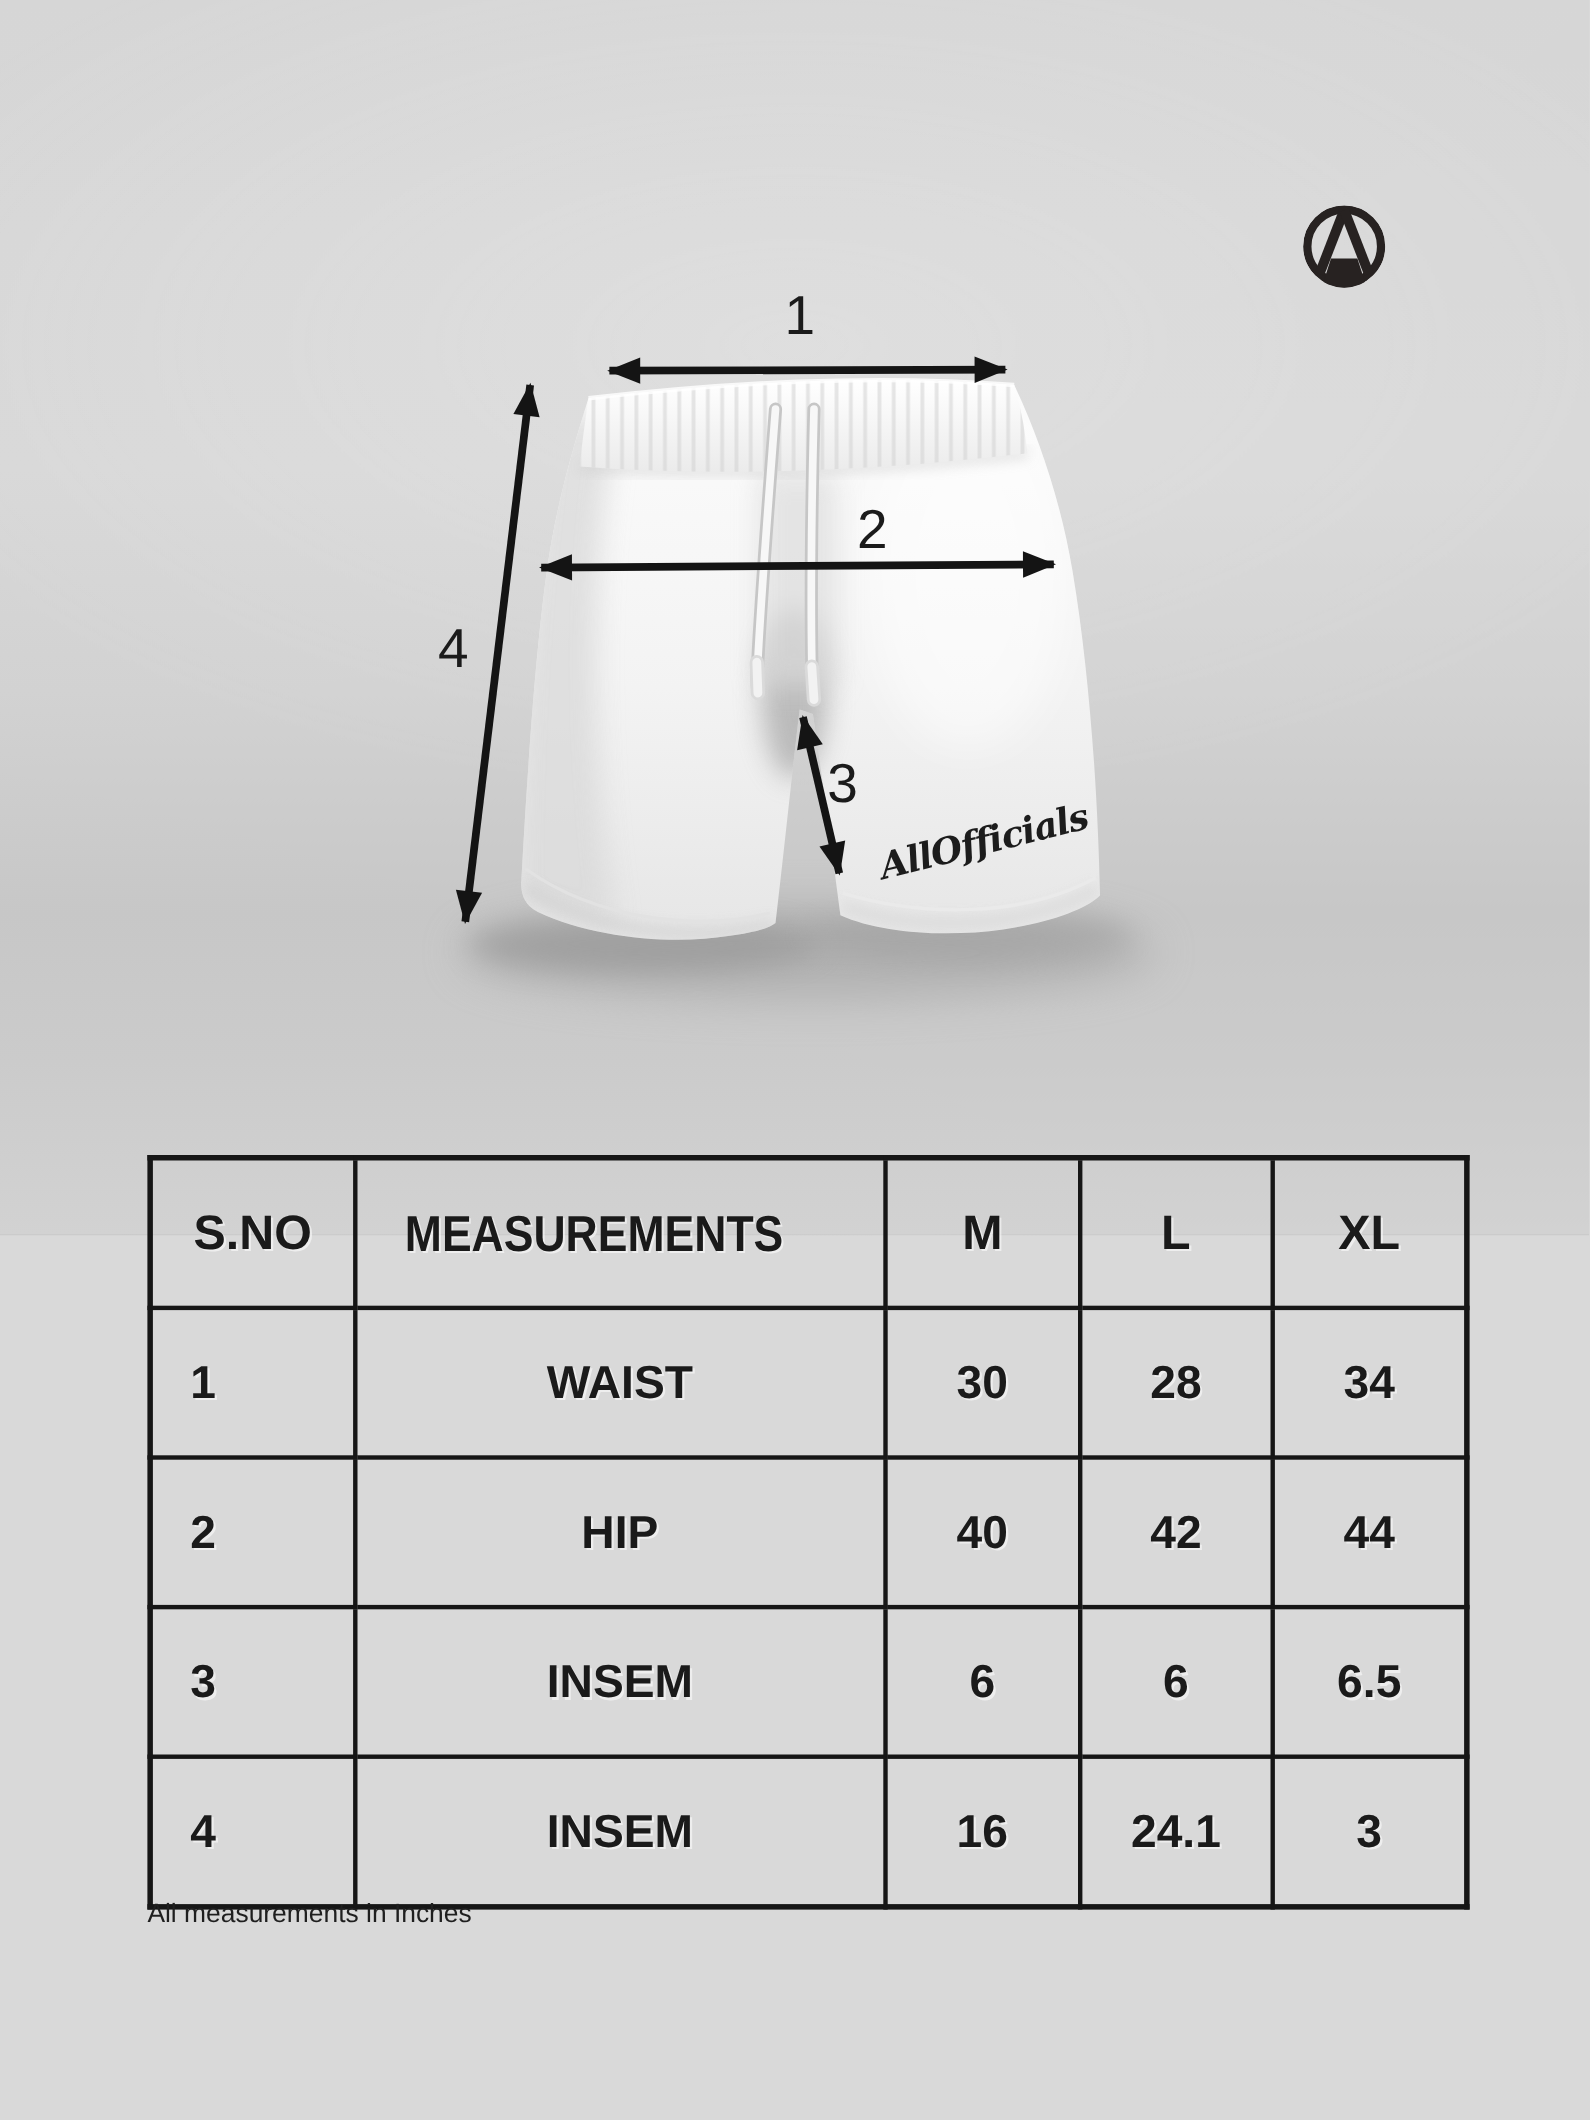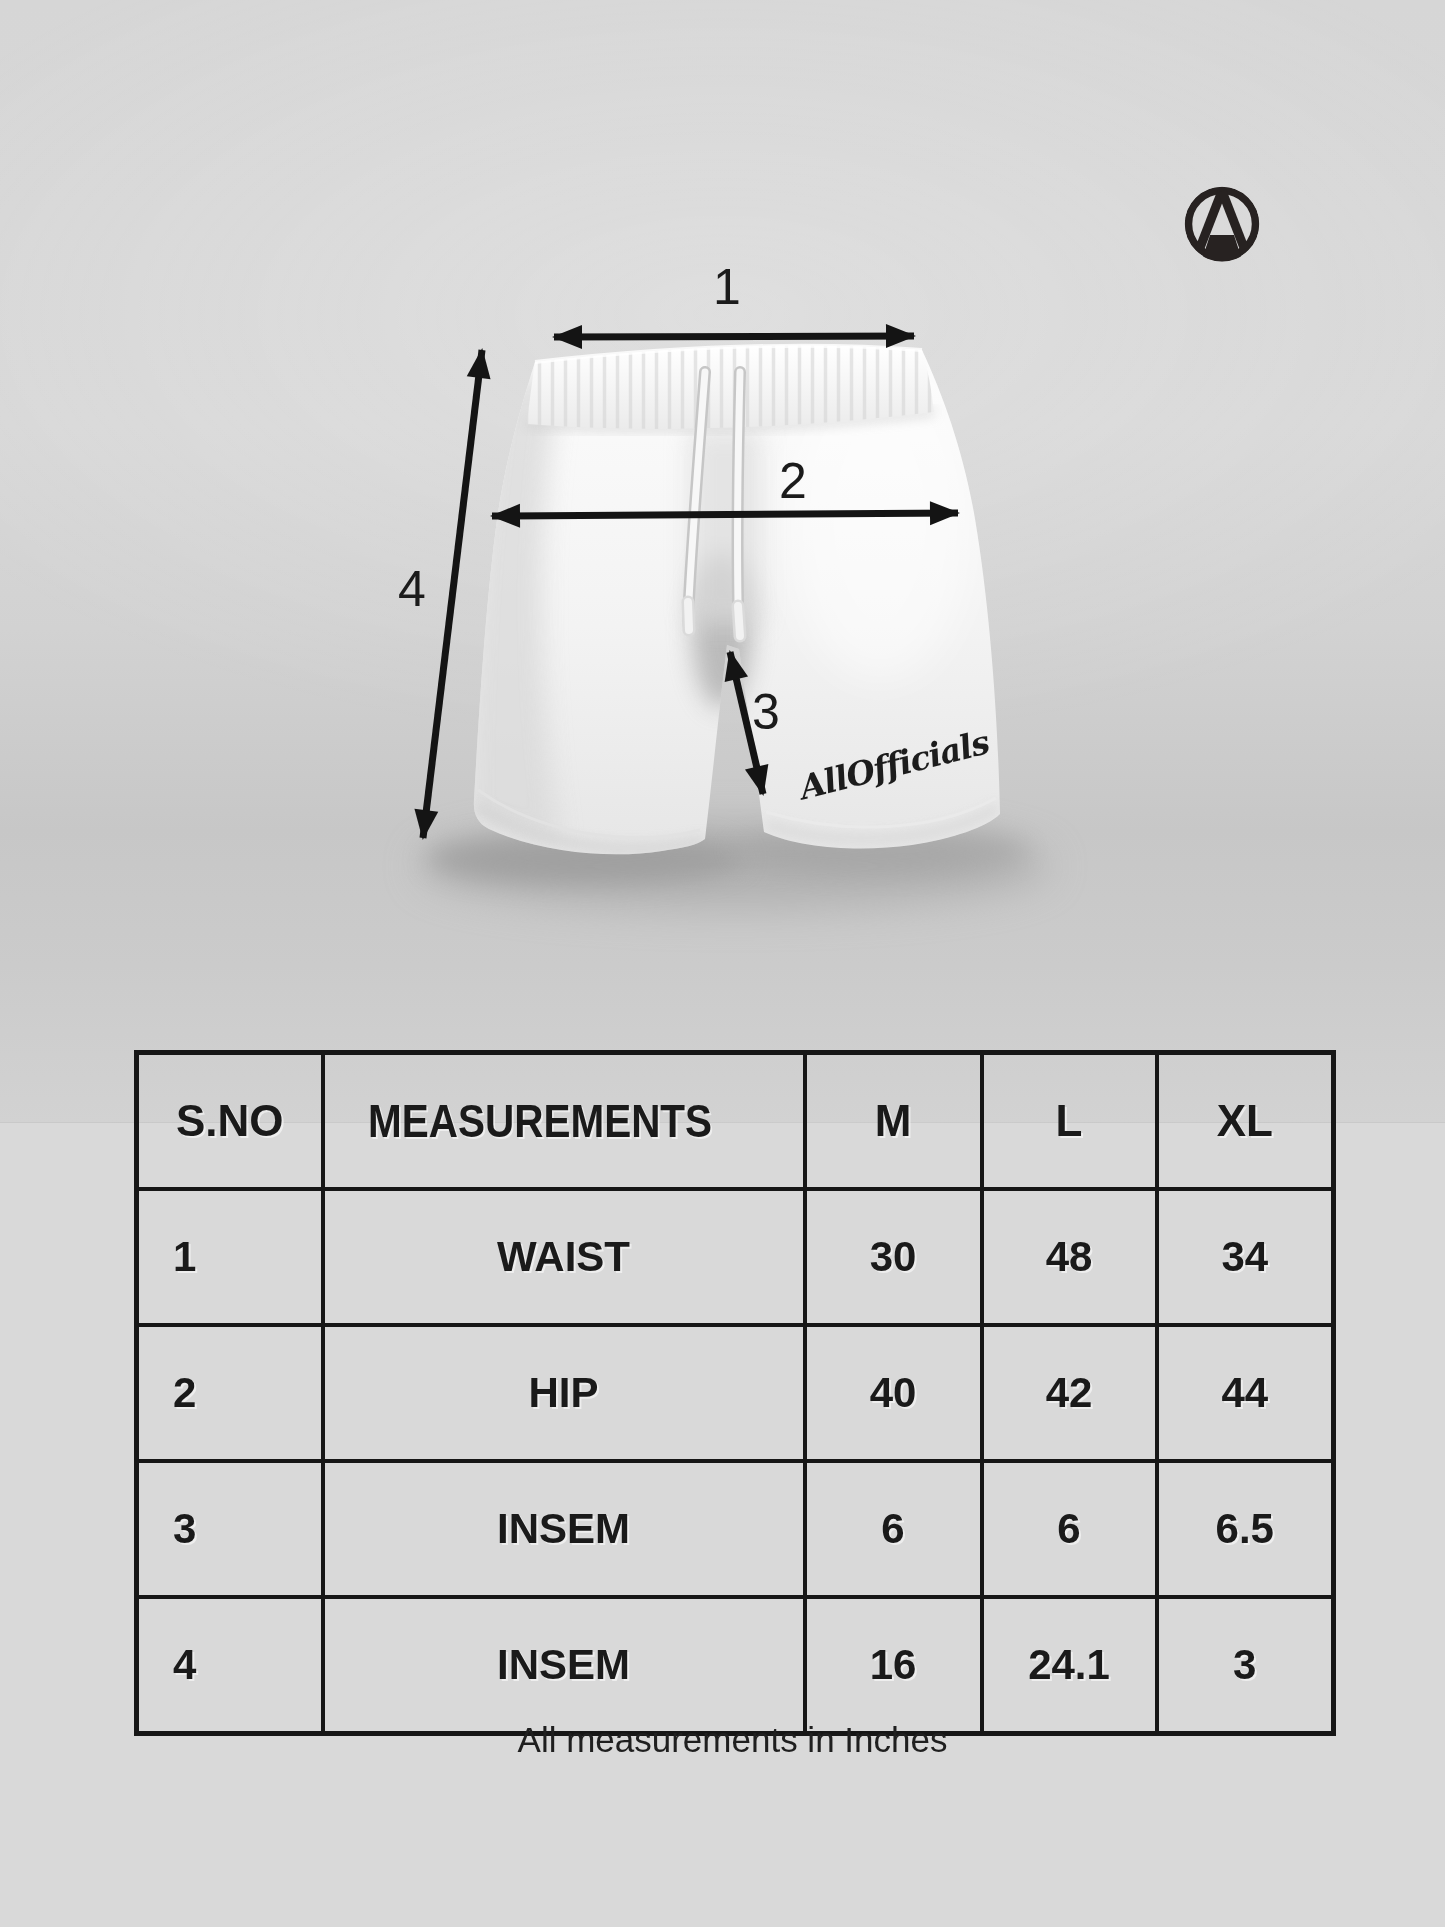--- a/index.html
+++ b/index.html
@@ -35,21 +35,21 @@
   .size-table{border:5px solid #161616;}
   .size-table th{font-size:44px;}
   th.c0{text-align:center;}
   td.c0{text-align:left;padding-left:34px;}
   .c1{text-align:center;padding-left:34px;}
   .c2,.c3,.c4{text-align:center;}
   .squeeze{display:inline-block;transform:scaleX(0.88);transform-origin:left center;font-size:46px;white-space:nowrap;}
 
   .caption{
     position:absolute;left:134px;top:1723px;width:1197px;
-    text-align:center;font-size:35px;color:#1f1f1f;line-height:34px;
+    text-align:left;font-size:24px;color:#1f1f1f;line-height:34px;
   }
 </style>
 </head>
 <body>
 
 <div class="page">
 
   <div class="photo">
     <svg class="scene" viewBox="0 0 1445 1122" xmlns="http://www.w3.org/2000/svg">
       <defs>
@@ -173,21 +173,21 @@
       <th class="c0">S.NO</th>
       <th class="c1"><span class="squeeze">MEASUREMENTS</span></th>
       <th class="c2">M</th>
       <th class="c3">L</th>
       <th class="c4">XL</th>
     </tr>
     <tr>
       <td class="c0">1</td>
       <td class="c1">WAIST</td>
       <td class="c2">30</td>
-      <td class="c3">48</td>
+      <td class="c3">28</td>
       <td class="c4">34</td>
     </tr>
     <tr>
       <td class="c0">2</td>
       <td class="c1">HIP</td>
       <td class="c2">40</td>
       <td class="c3">42</td>
       <td class="c4">44</td>
     </tr>
     <tr>

